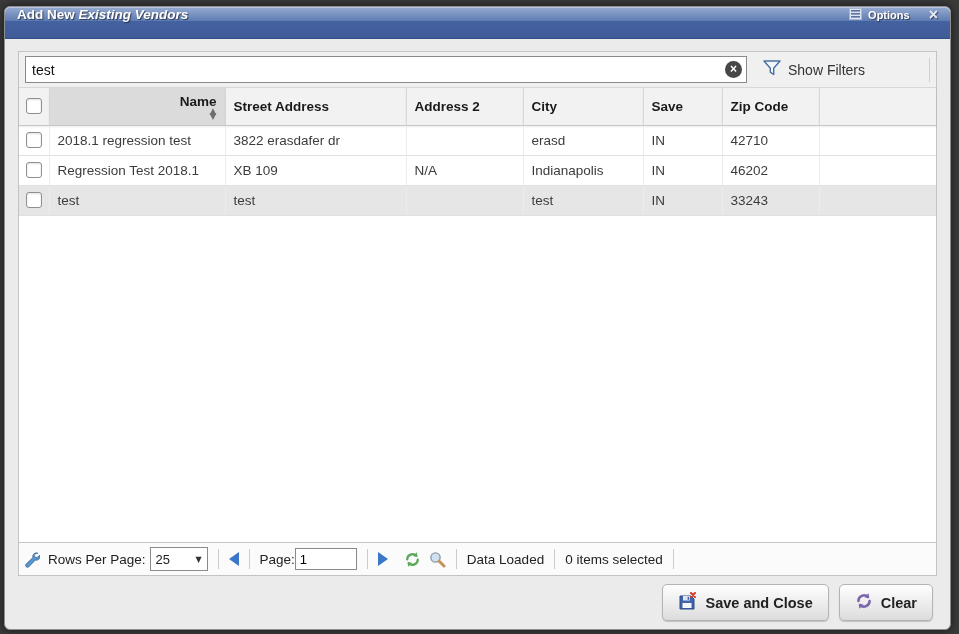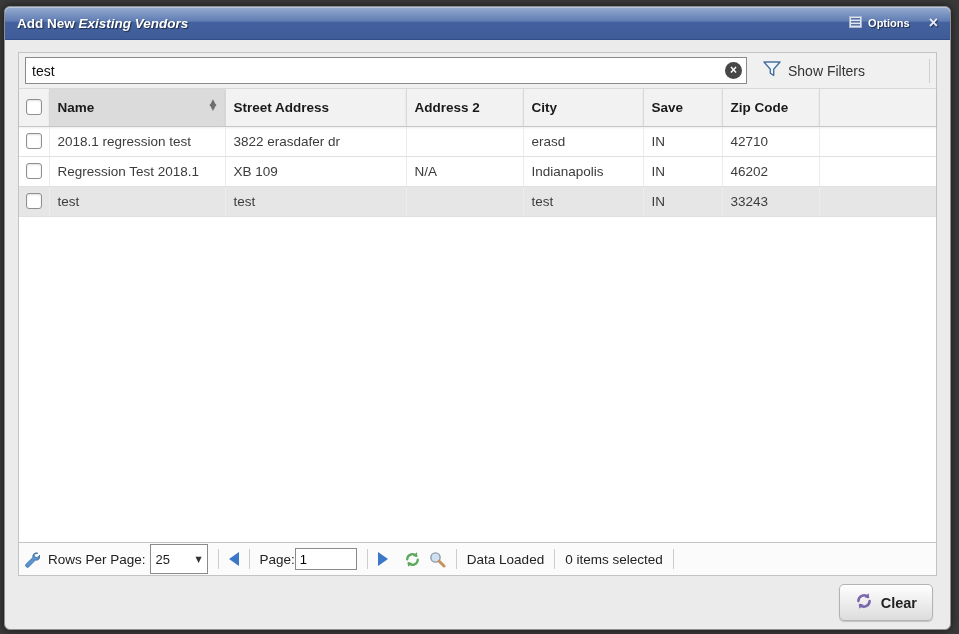--- a/index.html
+++ b/index.html
@@ -5,22 +5,22 @@
   * { margin:0; padding:0; box-sizing:border-box; }
   html,body { width:959px; height:634px; overflow:hidden; background:#3a3a3a;
               font-family:"Liberation Sans", sans-serif; }
 
   .modal { position:absolute; left:4px; top:6px; right:8px; bottom:4px;
            background:#ebebeb; border:1px solid #8f8f8f; border-radius:6px;
            display:flex; flex-direction:column; overflow:hidden;
            box-shadow:0 0 8px rgba(0,0,0,.6); }
 
   
-  .titlebar { height:32px; flex:0 0 32px; display:flex; align-items:center;
-              padding:16px 12px; border-radius:5px 5px 0 0;
+  .titlebar { height:32px; flex:0 0 32px; display:flex; align-items:flex-start;
+              padding:0 12px; border-radius:5px 5px 0 0;
               background:linear-gradient(#96abd1, #5f7cb2 45%, #44629f 46%, #3f5c99);
               border-bottom:1px solid #324d87; box-shadow:inset 0 1px 0 #b9c6de; }
   .title { color:#fff; font-size:13.5px; font-weight:bold;
            text-shadow:1px 1px 1px rgba(0,0,0,.55); }
   .title .em { font-style:italic; }
   .titlebar-right { margin-left:auto; display:flex; align-items:center; gap:9px; }
   .options-btn { display:flex; align-items:center; gap:6px; color:#fff; font-size:11px;
                  font-weight:bold; text-shadow:1px 1px 1px rgba(0,0,0,.55); cursor:pointer; }
   .close-btn { color:#e8ecf5; font-size:16px; font-weight:bold; line-height:1;
                margin-left:10px; cursor:pointer; text-shadow:1px 1px 1px rgba(0,0,0,.5); }
@@ -40,41 +40,41 @@
   .filters { display:flex; align-items:center; gap:7px; margin-left:16px;
              font-size:14px; color:#333; cursor:pointer; }
   .search-row .end-div { margin-left:auto; width:1px; height:24px; background:#d0d0d0; }
 
   
   table { width:100%; border-collapse:collapse; table-layout:fixed; }
   th { height:37px; background:#f2f2f2; border-bottom:1px solid #c6c6c6;
        border-right:1px solid #d8d8d8; text-align:left; padding:0 8px;
        font-size:13.5px; color:#1a1a1a; box-shadow:0 2px 2px rgba(0,0,0,.08); }
   th.sorted { background:#dbdbdb; }
-  th .th-inner { display:flex; align-items:flex-start; }
+  th .th-inner { display:flex; align-items:flex-end;flex-direction:column; }
   .sort-icon { margin-left:auto; display:flex; flex-direction:column; line-height:.55;
                font-size:9px; color:#6f6f6f; font-family:"DejaVu Sans", sans-serif; }
   td { height:30px; border-bottom:1px solid #e0e0e0; border-right:1px solid #ececec;
        padding:0 8px; font-size:13.5px; color:#3c3c3c; white-space:nowrap; overflow:hidden; }
   tr.alt td { background:#e6e6e6; }
   tr.link-row td { color:#3d7edb; }
   th:last-child, td:last-child { border-right:none; }
   .cb-cell { text-align:center; padding:0; }
   input[type=checkbox] { appearance:none; -webkit-appearance:none; width:16px; height:16px;
        border:1px solid #8f8f8f; border-radius:3px; background:#fff; vertical-align:middle;
        box-shadow:inset 0 1px 2px rgba(0,0,0,.12); cursor:pointer; }
 
   .spacer { flex:1 1 auto; background:#fff; }
 
   
   .grid-footer { flex:0 0 33px; border-top:1px solid #c6c6c6; background:#fbfbfb;
                  display:flex; align-items:center; padding:0 4px; font-size:13.5px; color:#222; }
   .grid-footer .gap { width:8px; }
   .vdiv { width:1px; height:20px; background:#ccc; margin:0 10px; }
-  .rpp-select { width:58px; height:30px; border:1px solid #8a8a8a; background:#fff;
+  .rpp-select { width:58px; height:24px; border:1px solid #8a8a8a; background:#fff;
                 display:flex; align-items:center; padding:0 5px; font-size:13px;
                 margin-left:4px; cursor:pointer; }
   .rpp-select .dd-arrow { margin-left:auto; font-size:8px; color:#333;
                           font-family:"DejaVu Sans", sans-serif; }
   .page-input { width:62px; height:22px; border:1px solid #8a8a8a; font-size:13px;
                 padding:0 4px; font-family:"Liberation Sans", sans-serif; }
   .tri { width:0; height:0; cursor:pointer; }
   .tri-left  { border-top:7px solid transparent; border-bottom:7px solid transparent;
                border-right:10px solid #3a77c9; }
   .tri-right { border-top:7px solid transparent; border-bottom:7px solid transparent;
@@ -243,20 +243,32 @@
       <span class="status">Data Loaded</span>
       <span class="vdiv"></span>
       <span class="status">0 items selected</span>
       <span class="vdiv"></span>
     </div>
   </div>
 
   <div class="action-bar">
     <button class="btn">
       <span>
+        <svg width="20" height="19" viewBox="0 0 20 19">
+            <path d="M2 4h11l3 3v10H2z" fill="#3e64ad" stroke="#2d4a85"></path>
+            <rect x="5" y="4" width="7" height="4.5" fill="#dfe6f2"></rect>
+            <rect x="9.6" y="4.8" width="1.6" height="3" fill="#3e64ad"></rect>
+            <rect x="4.5" y="11" width="9" height="5" fill="#f4f6fa"></rect>
+            <path d="M13 1 l4 4 M17 1 l-4 4" stroke="#d23a2a" stroke-width="2" stroke-linecap="round"></path>
+          </svg>
+      </span>
+      <span>Save and Close</span>
+    </button>
+    <button class="btn">
+      <span>
         <svg width="18" height="18" viewBox="0 0 17 17">
             <path d="M3.2 8.5a5.3 5.3 0 0 1 9-3.8" fill="none" stroke="#7a66ad" stroke-width="2.4" stroke-linecap="round"></path>
             <polygon points="12.9,1.2 13.4,6 8.8,5" fill="#7a66ad"></polygon>
             <path d="M13.8 8.5a5.3 5.3 0 0 1-9 3.8" fill="none" stroke="#7a66ad" stroke-width="2.4" stroke-linecap="round"></path>
             <polygon points="4.1,15.8 3.6,11 8.2,12" fill="#7a66ad"></polygon>
           </svg>
       </span>
       <span>Clear</span>
     </button>
   </div>

